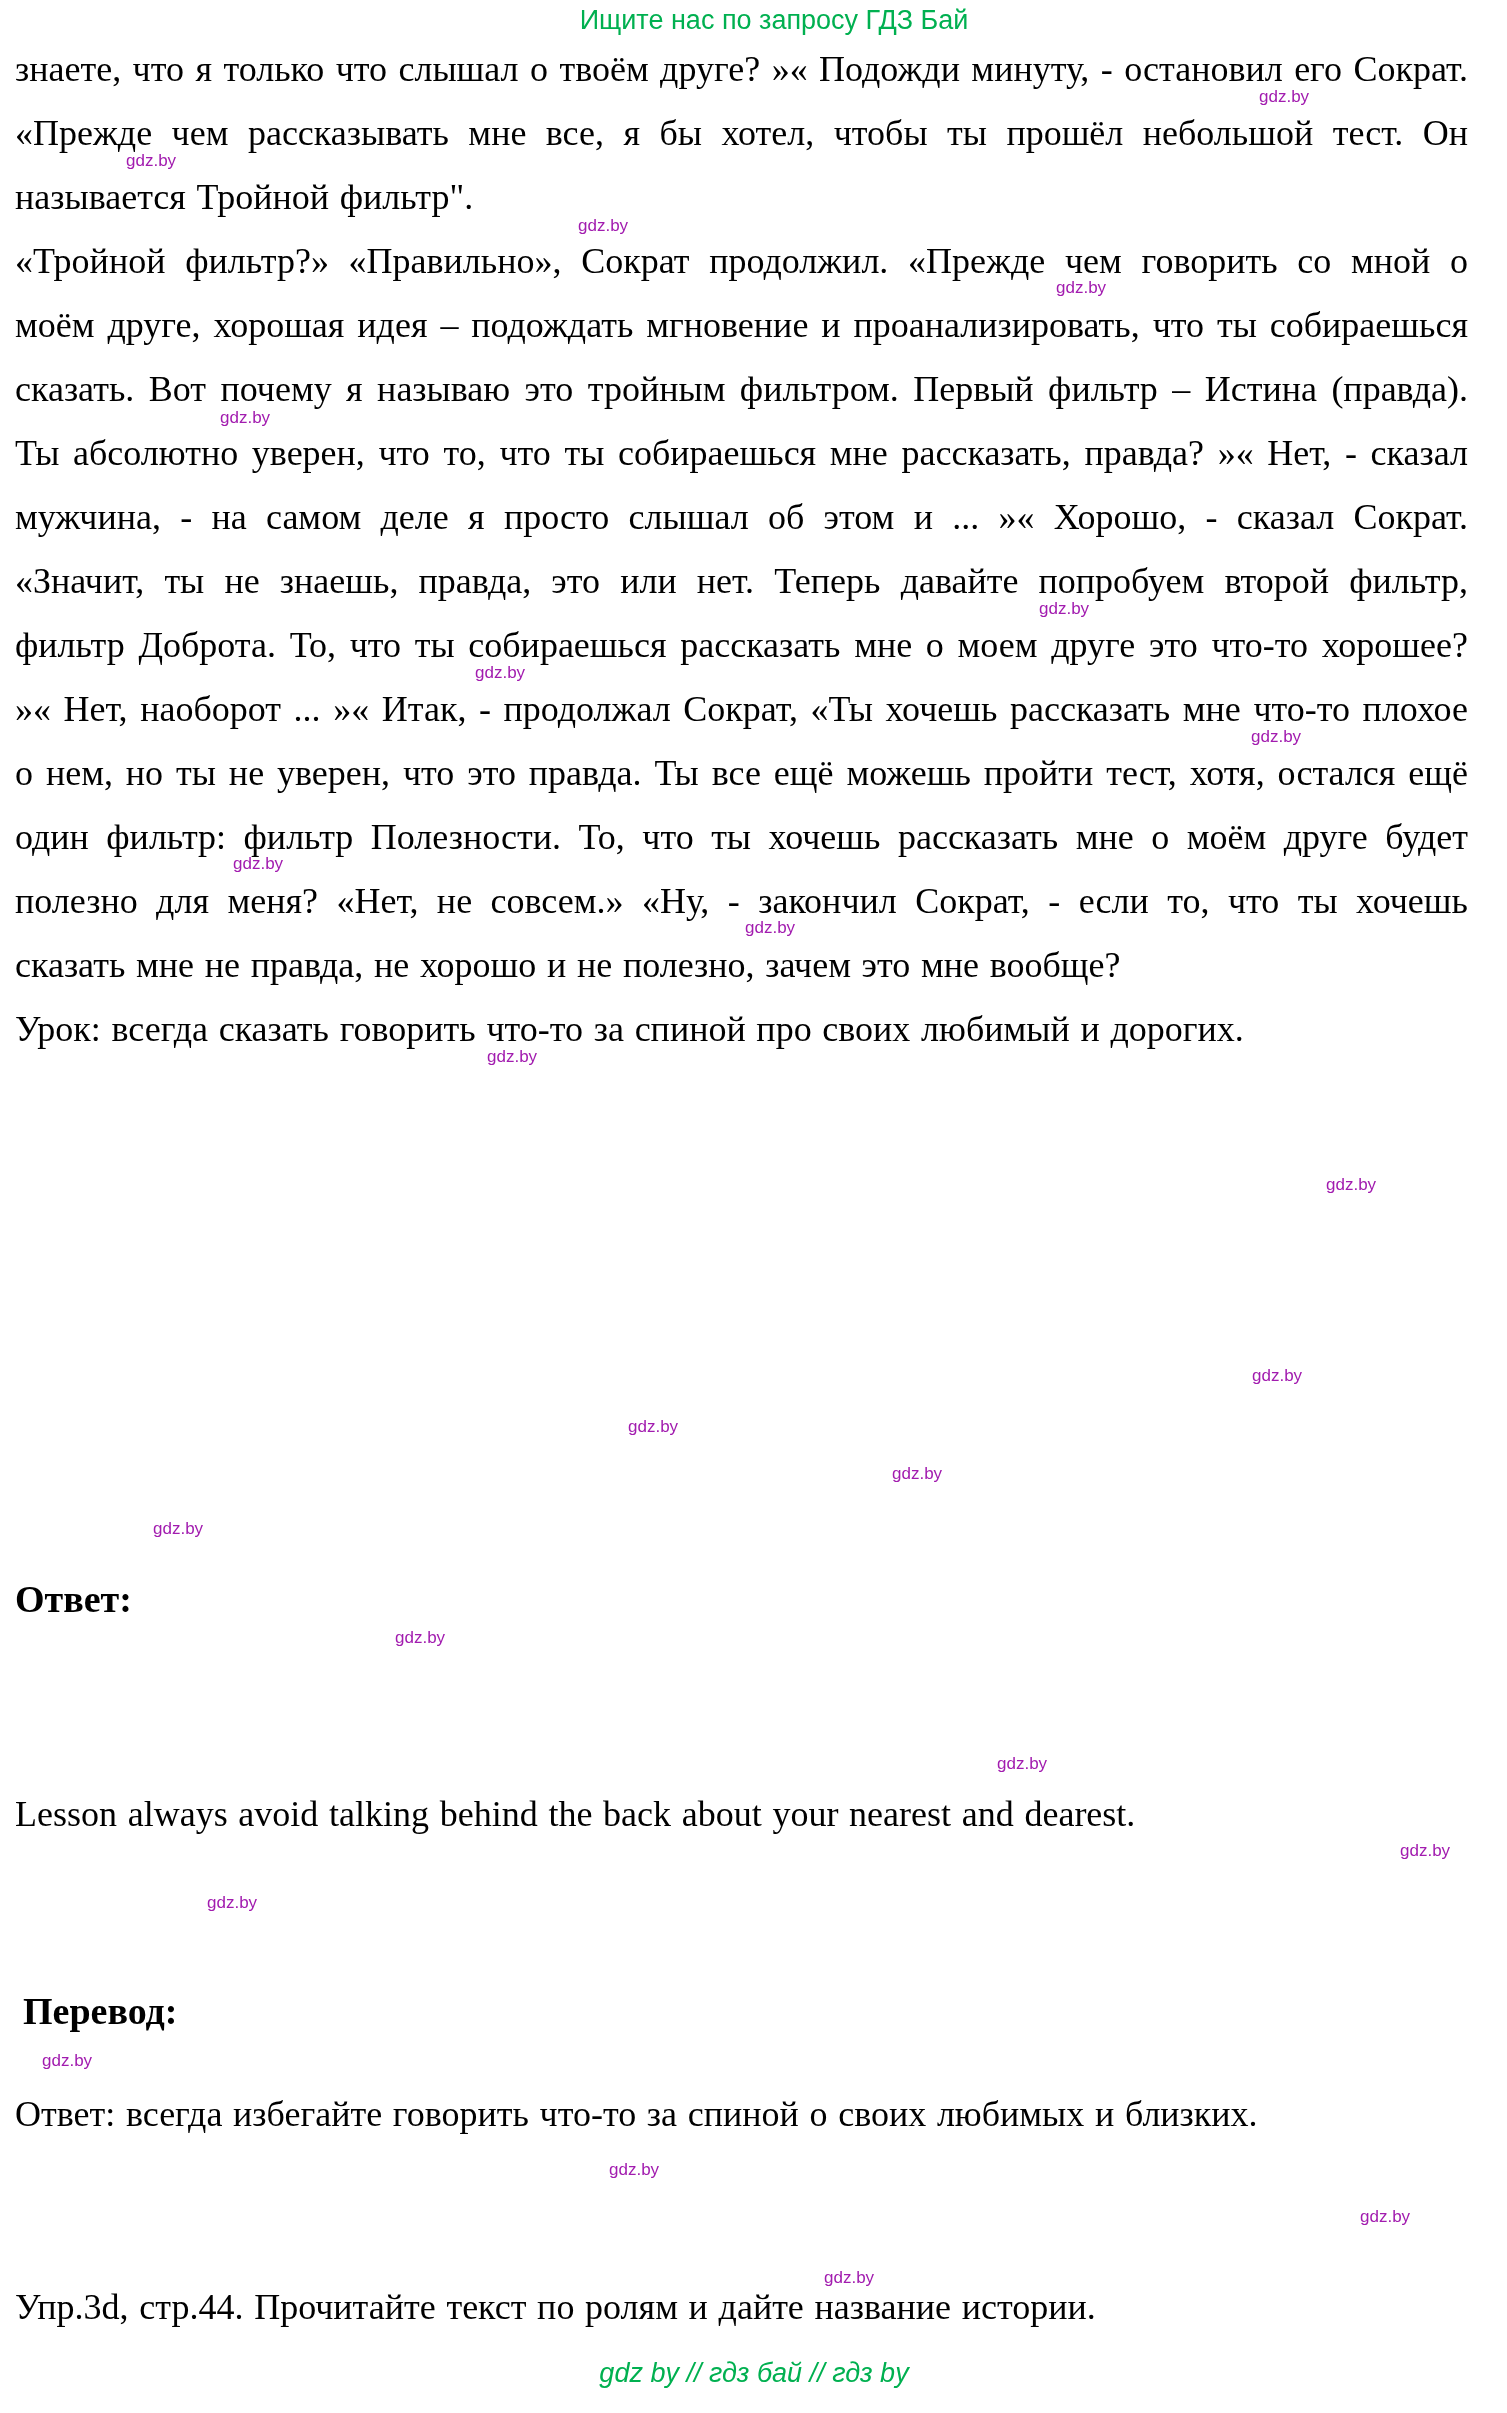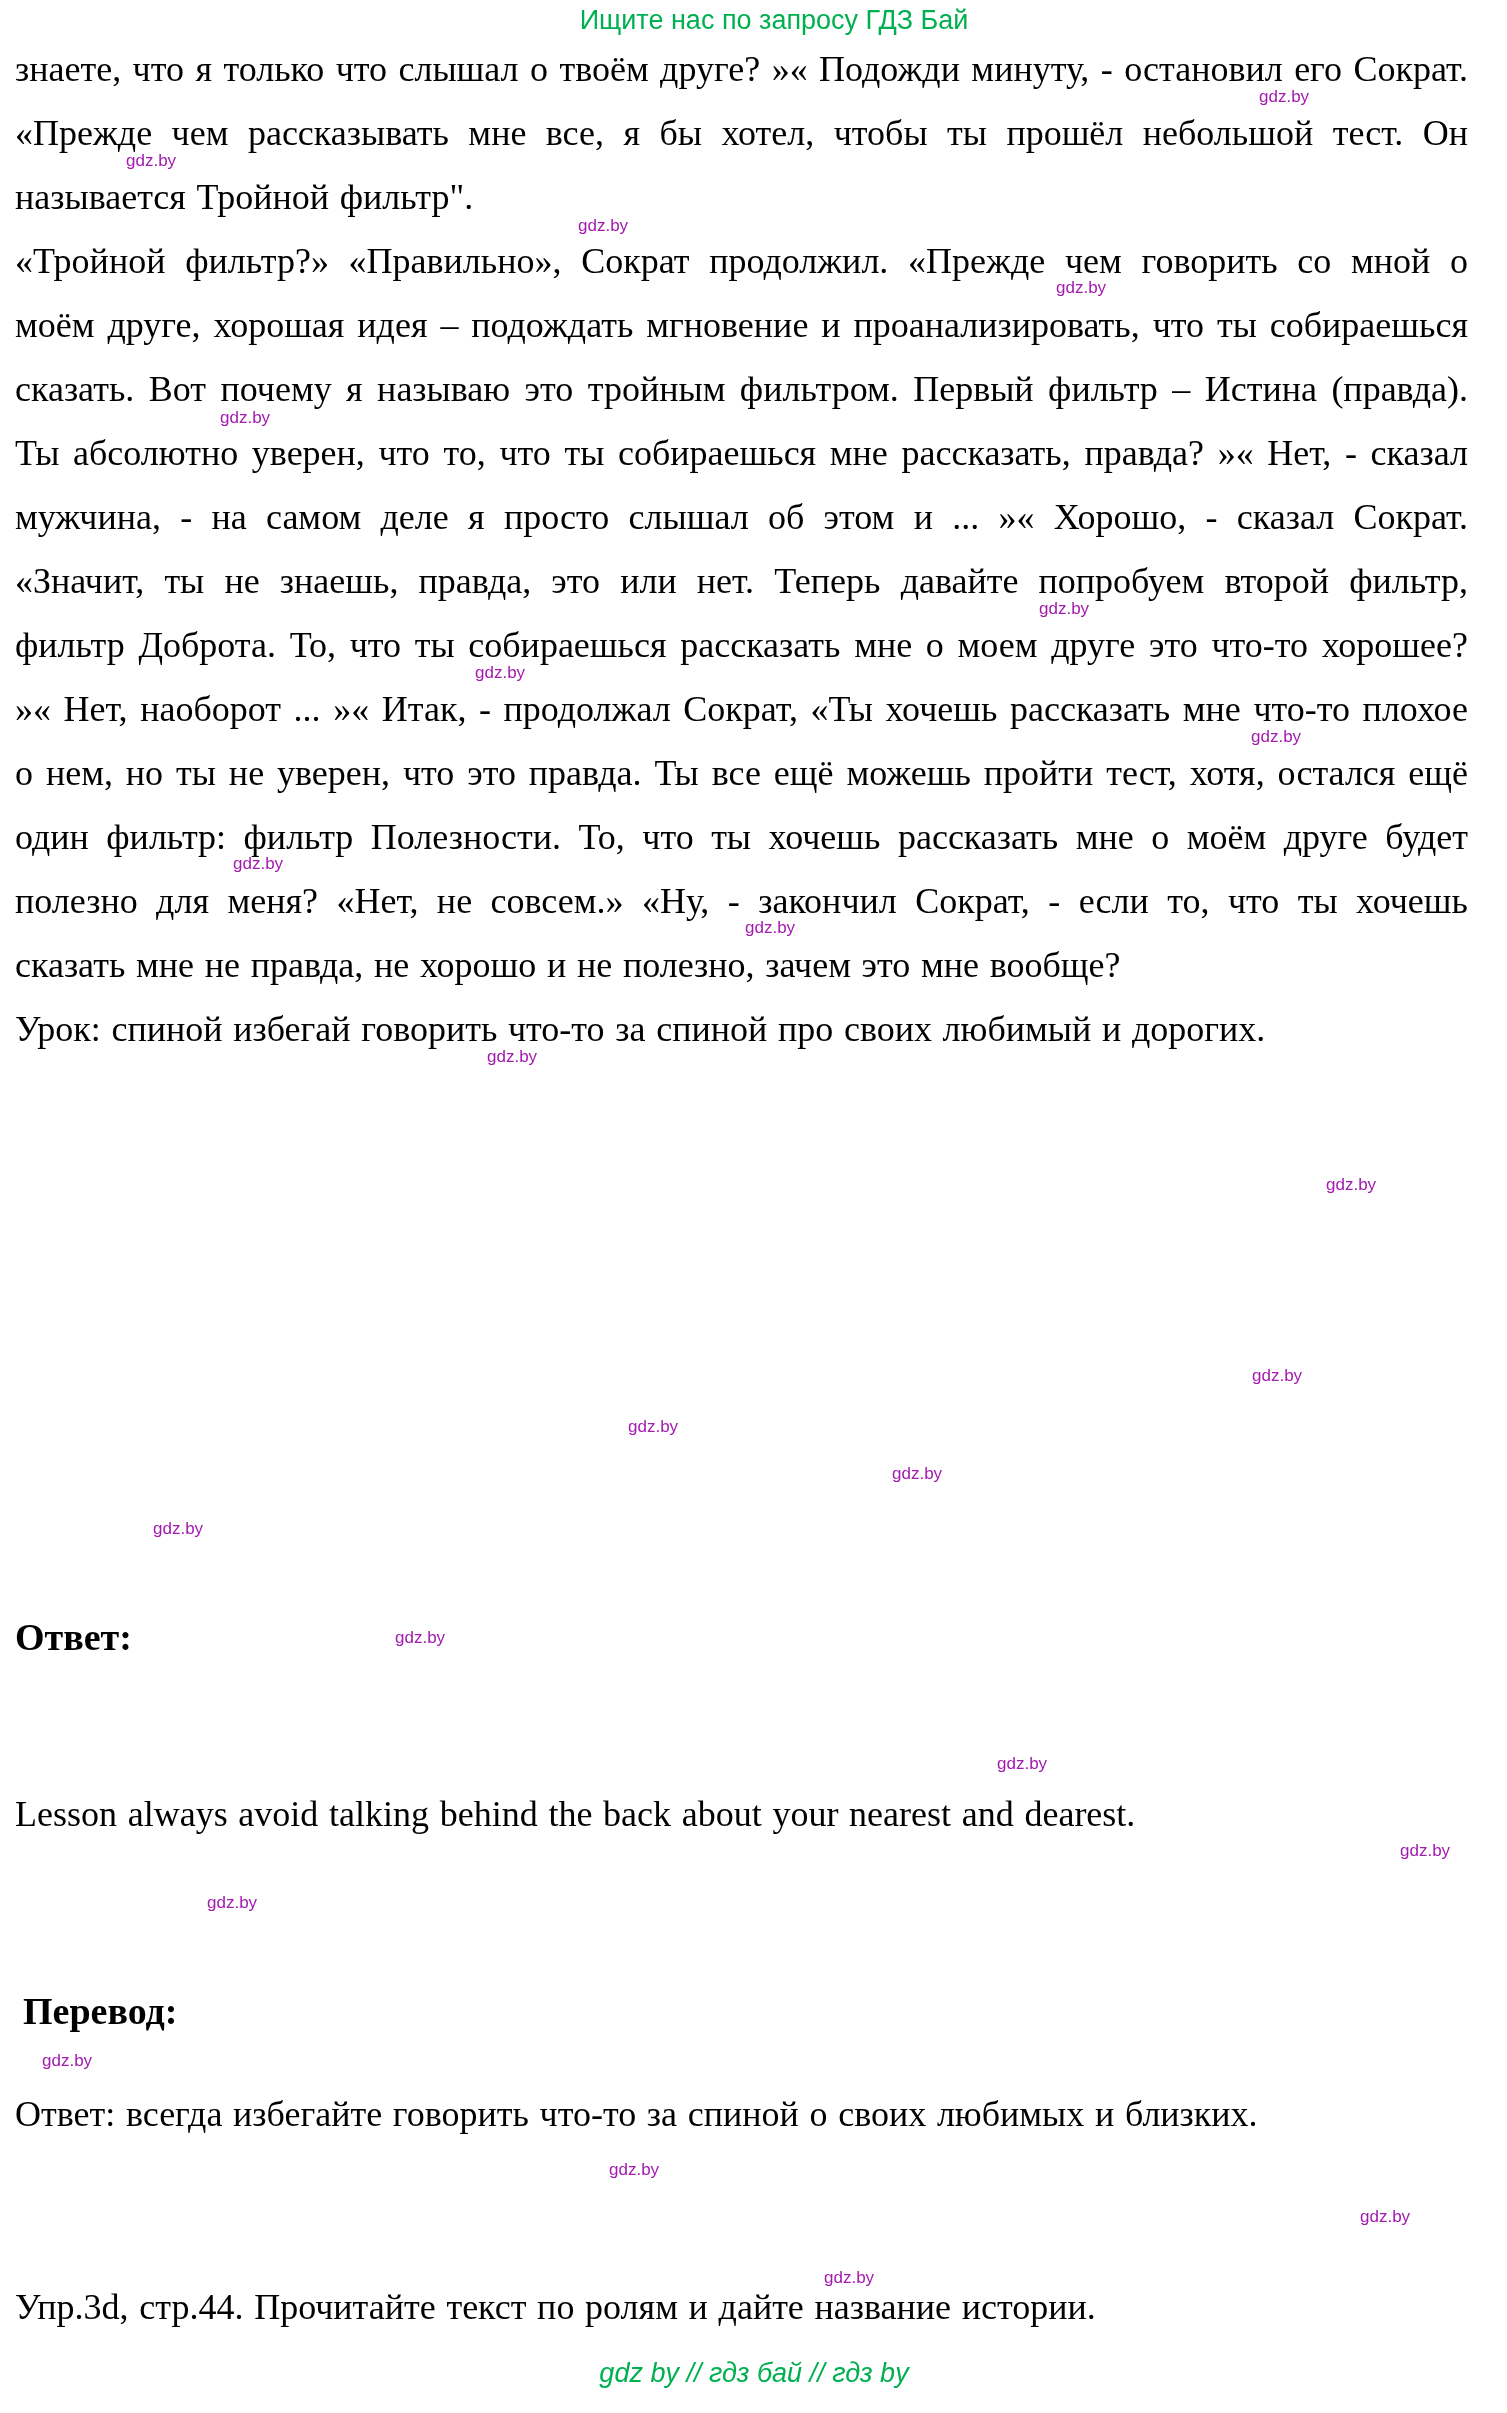--- a/index.html
+++ b/index.html
@@ -37,21 +37,21 @@
     text-align: justify;
     word-spacing: 1.7px;
   }
   .section-label {
     font-size: 38px;
     line-height: 64px;
     font-weight: bold;
     text-align: left;
   }
   
-  .answer-label      { position: absolute; left: 15px; top: 1605px; }
+  .answer-label      { position: absolute; left: 15px; top: 1567px; }
   .answer-text       { position: absolute; left: 15px; right: 42px; top: 1782px; }
   .translation-label { position: absolute; left: 15px; top: 1979px; margin-left: 8px; }
   .translation-text  { position: absolute; left: 15px; right: 42px; top: 2082px; }
   .exercise-line     { position: absolute; left: 15px; right: 42px; top: 2275px; }
   .footer-note {
     position: absolute;
     left: 0; right: 0;
     top: 2356px;
     text-align: center;
     color: var(--accent-green);
@@ -78,21 +78,21 @@
 </head>
 <body>
 
 <div class="page">
 
   <div class="top-note">Ищите нас по запросу ГДЗ Бай</div>
 
   <div class="content">
     <p class="body-text">знаете, что я только что слышал о твоём друге? »« Подожди минуту, - остановил его Сократ. «Прежде чем рассказывать мне все,  я бы хотел, чтобы ты прошёл небольшой тест. Он называется Тройной фильтр".</p>
     <p class="body-text">«Тройной фильтр?» «Правильно», Сократ продолжил. «Прежде чем говорить со мной о моём друге,  хорошая идея –  подождать мгновение и проанализировать, что ты собираешься сказать. Вот почему я называю это тройным фильтром. Первый фильтр – Истина (правда). Ты абсолютно уверен, что то, что ты собираешься мне рассказать, правда? »« Нет, - сказал мужчина, - на самом деле я просто слышал об этом и ... »« Хорошо, - сказал Сократ. «Значит, ты не знаешь, правда, это или нет. Теперь давайте попробуем второй фильтр, фильтр Доброта. То, что ты собираешься  рассказать мне о моем друге это что-то хорошее? »« Нет, наоборот ... »« Итак, - продолжал Сократ, «Ты хочешь рассказать мне что-то плохое о нем, но ты не уверен, что это правда. Ты все ещё можешь пройти тест, хотя, остался ещё один фильтр: фильтр Полезности. То, что ты хочешь рассказать мне о моём друге будет полезно для меня? «Нет, не совсем.» «Ну, - закончил Сократ, - если то, что ты хочешь сказать мне не правда, не хорошо и не полезно, зачем это мне вообще?</p>
-    <p class="body-text">Урок: спиной избегай говорить что-то за спиной про своих любимый и дорогих.</p>
+    <p class="body-text">Урок: всегда сказать говорить что-то за спиной про своих любимый и дорогих.</p>
   </div>
 
   <p class="section-label answer-label">Ответ:</p>
 
   <p class="body-text answer-text">Lesson always avoid talking behind the back about your nearest and dearest.</p>
 
   <p class="section-label translation-label">Перевод:</p>
 
   <p class="body-text translation-text">Ответ: всегда избегайте говорить что-то за спиной о своих любимых и близких.</p>
 

